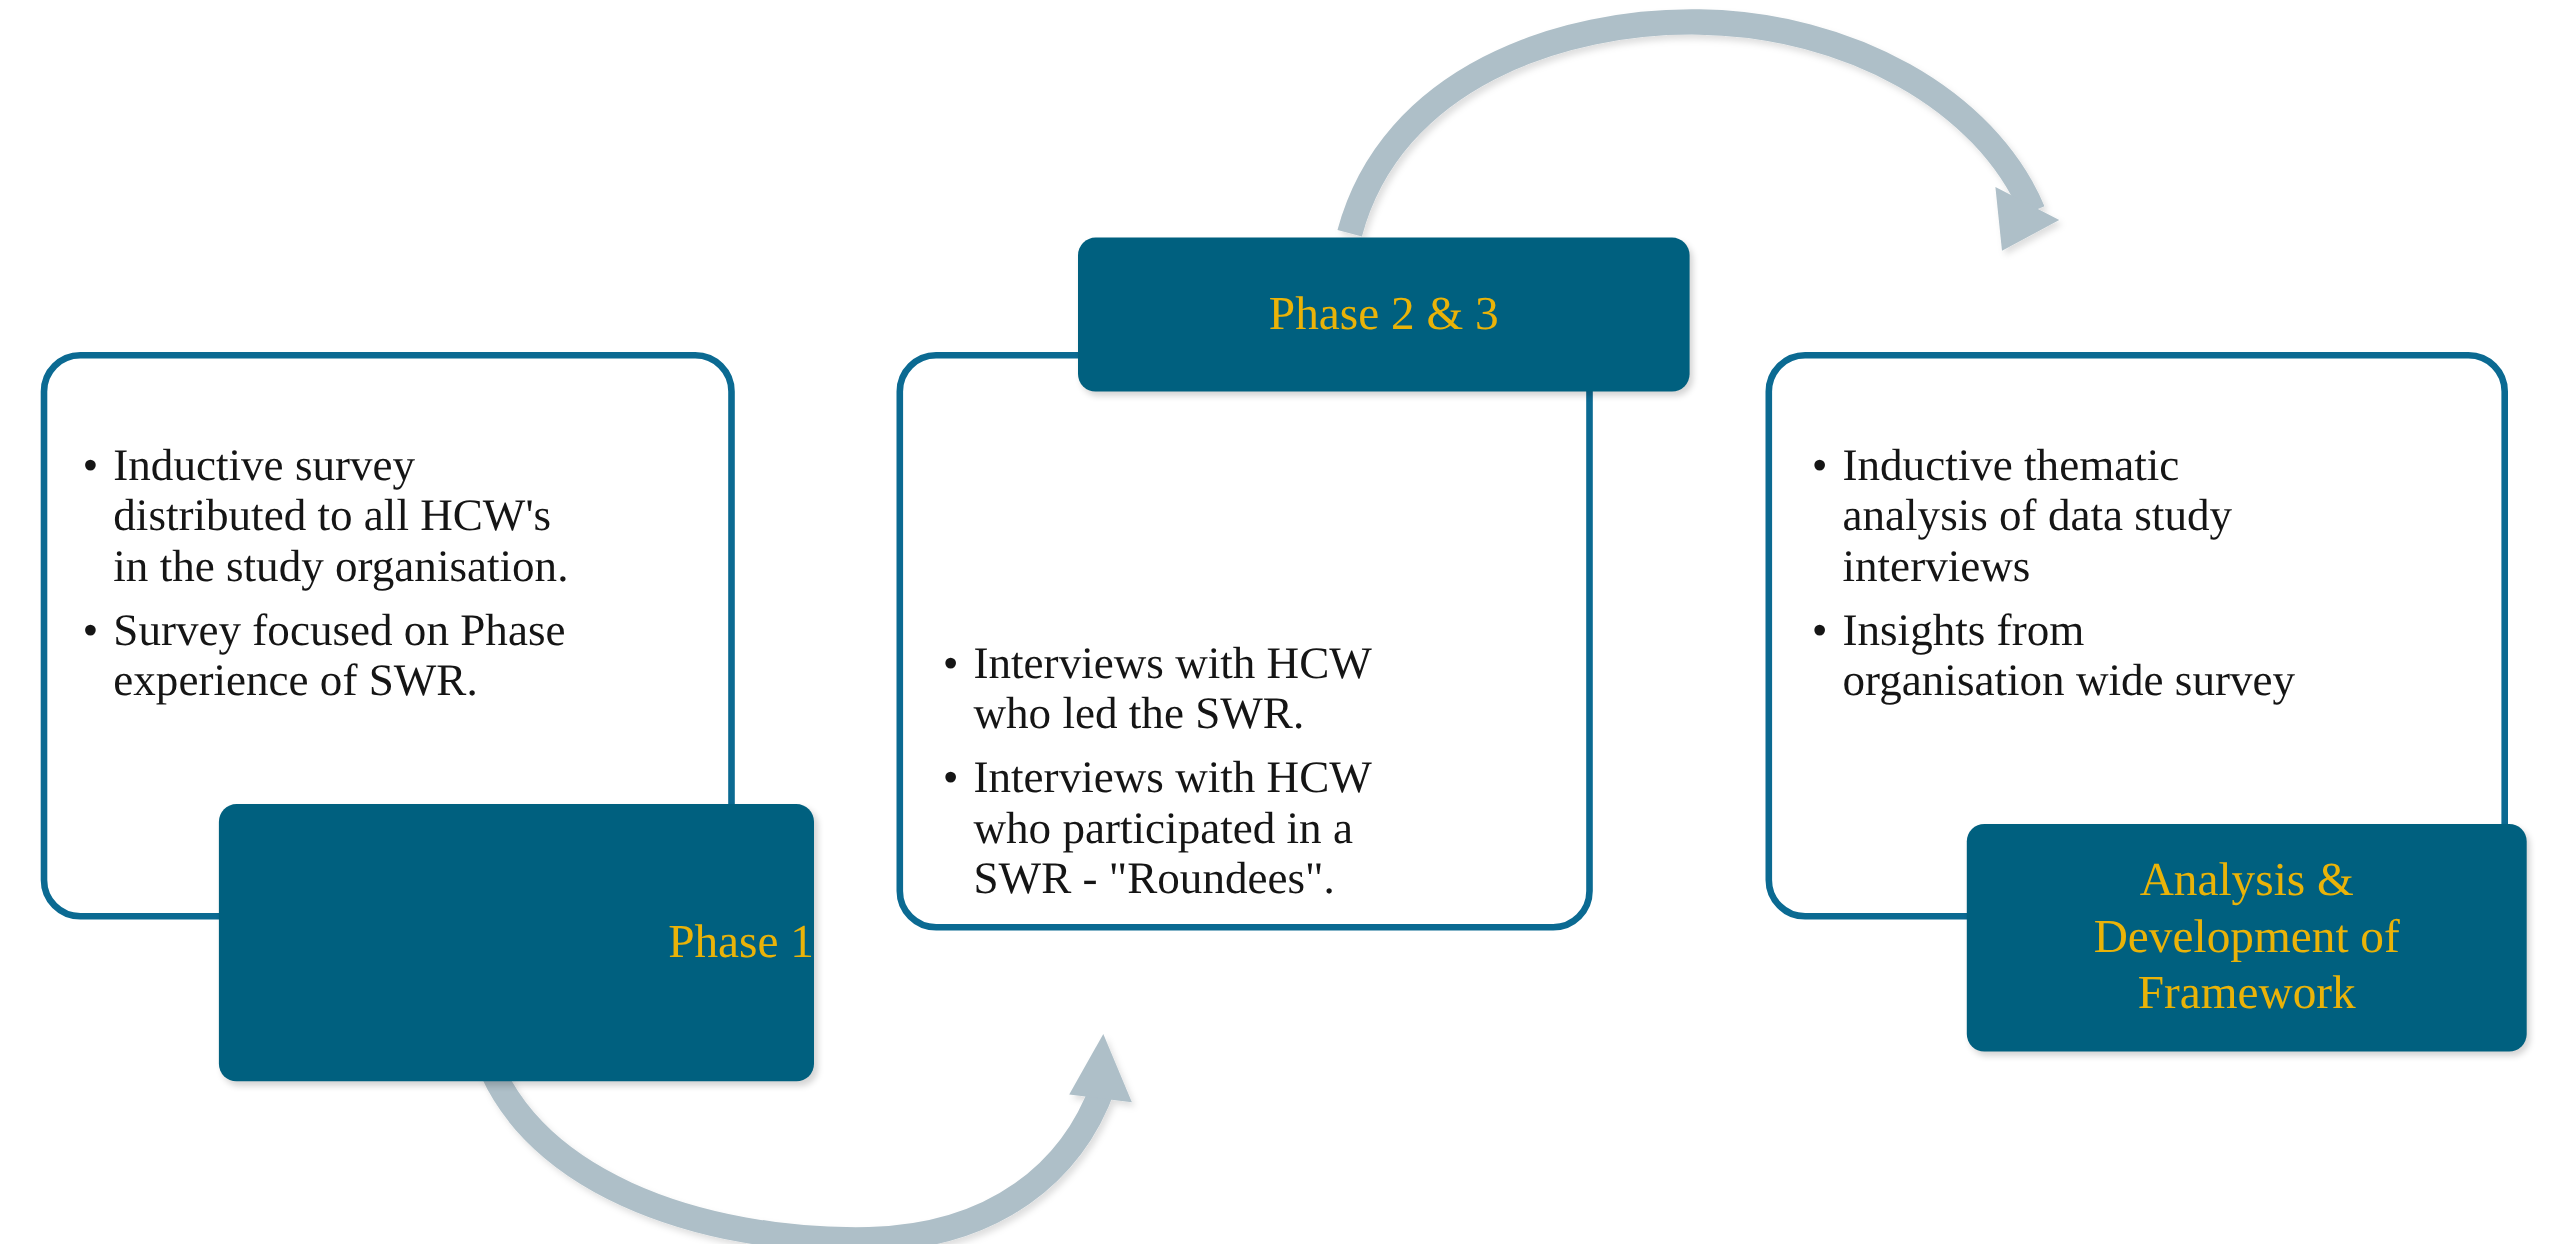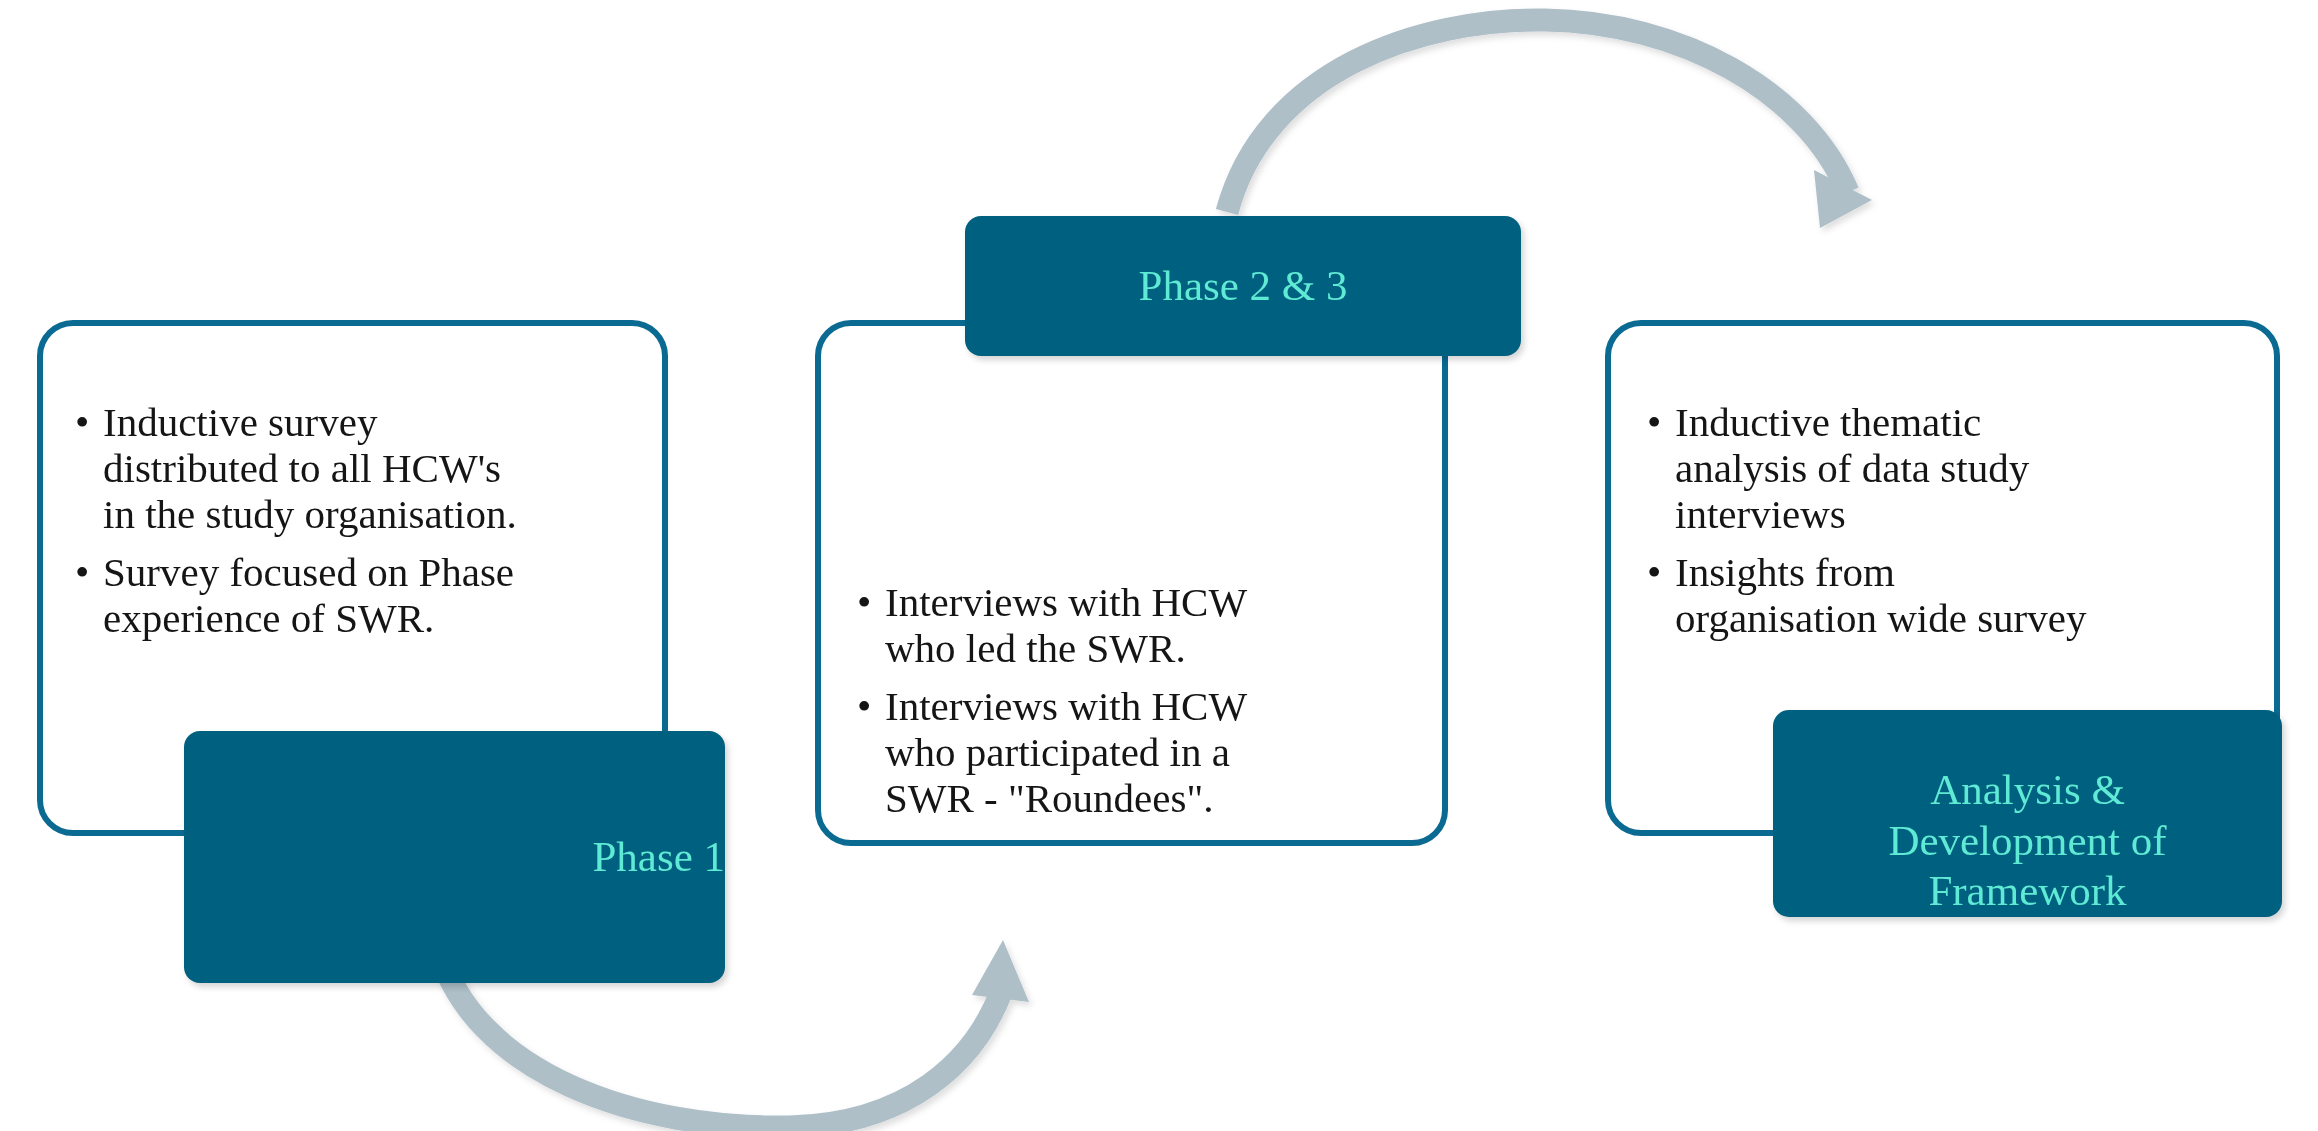--- a/index.html
+++ b/index.html
@@ -62,33 +62,34 @@
   #bullets-left   { left: 73px;   top: 400px; width: 600px; }
   #bullets-middle { left: 855px;  top: 580px; width: 580px; }
   #bullets-right  { left: 1645px; top: 400px; width: 640px; }
 
   
   .phase-box {
     position: absolute;
     box-sizing: border-box;
     background: #00607f;
     border-radius: 16px;
-    color: #5eead4;
+    color: #eab308;
     display: flex;
     align-items: center;
     justify-content: center;
     text-align: center;
     font-size: 43px;
     line-height: 1.18;
     white-space: pre-line;
     box-shadow: 3px 4px 6px rgba(0,0,0,0.17);
+    margin-left: 15px;
   }
   #phase-box-1 { left: 184px;  top: 731px; width: 541px; height: 252px; justify-content: flex-end; }
   #phase-box-2 { left: 965px;  top: 216px; width: 556px; height: 140px; }
-  #phase-box-3 { left: 1773px; top: 710px; width: 509px; height: 207px; align-items: flex-end; }
+  #phase-box-3 { left: 1773px; top: 749px; width: 509px; height: 207px; }
 </style>
 </head>
 <body>
 
 <div id="canvas">
 
   <svg id="arrow-layer" viewBox="0 0 2318 1131">
     <defs>
       <filter id="softShadow" x="-20%" y="-20%" width="140%" height="140%">
         <feDropShadow dx="3" dy="4" stdDeviation="3" flood-color="#000000" flood-opacity="0.13"></feDropShadow>

